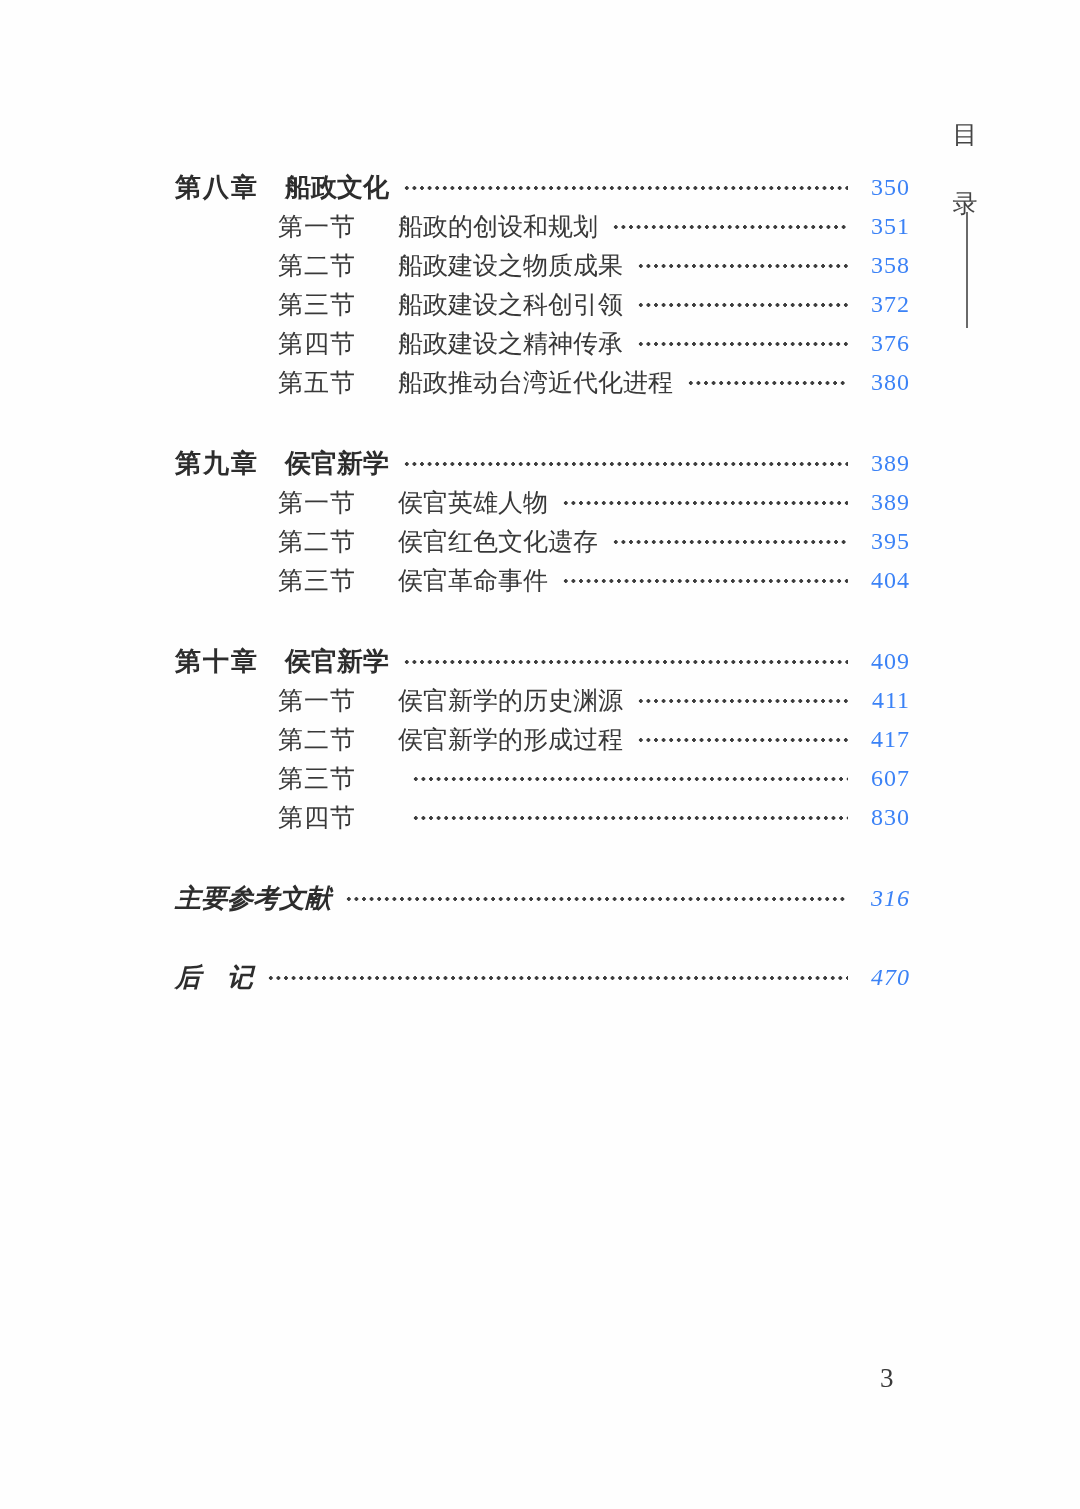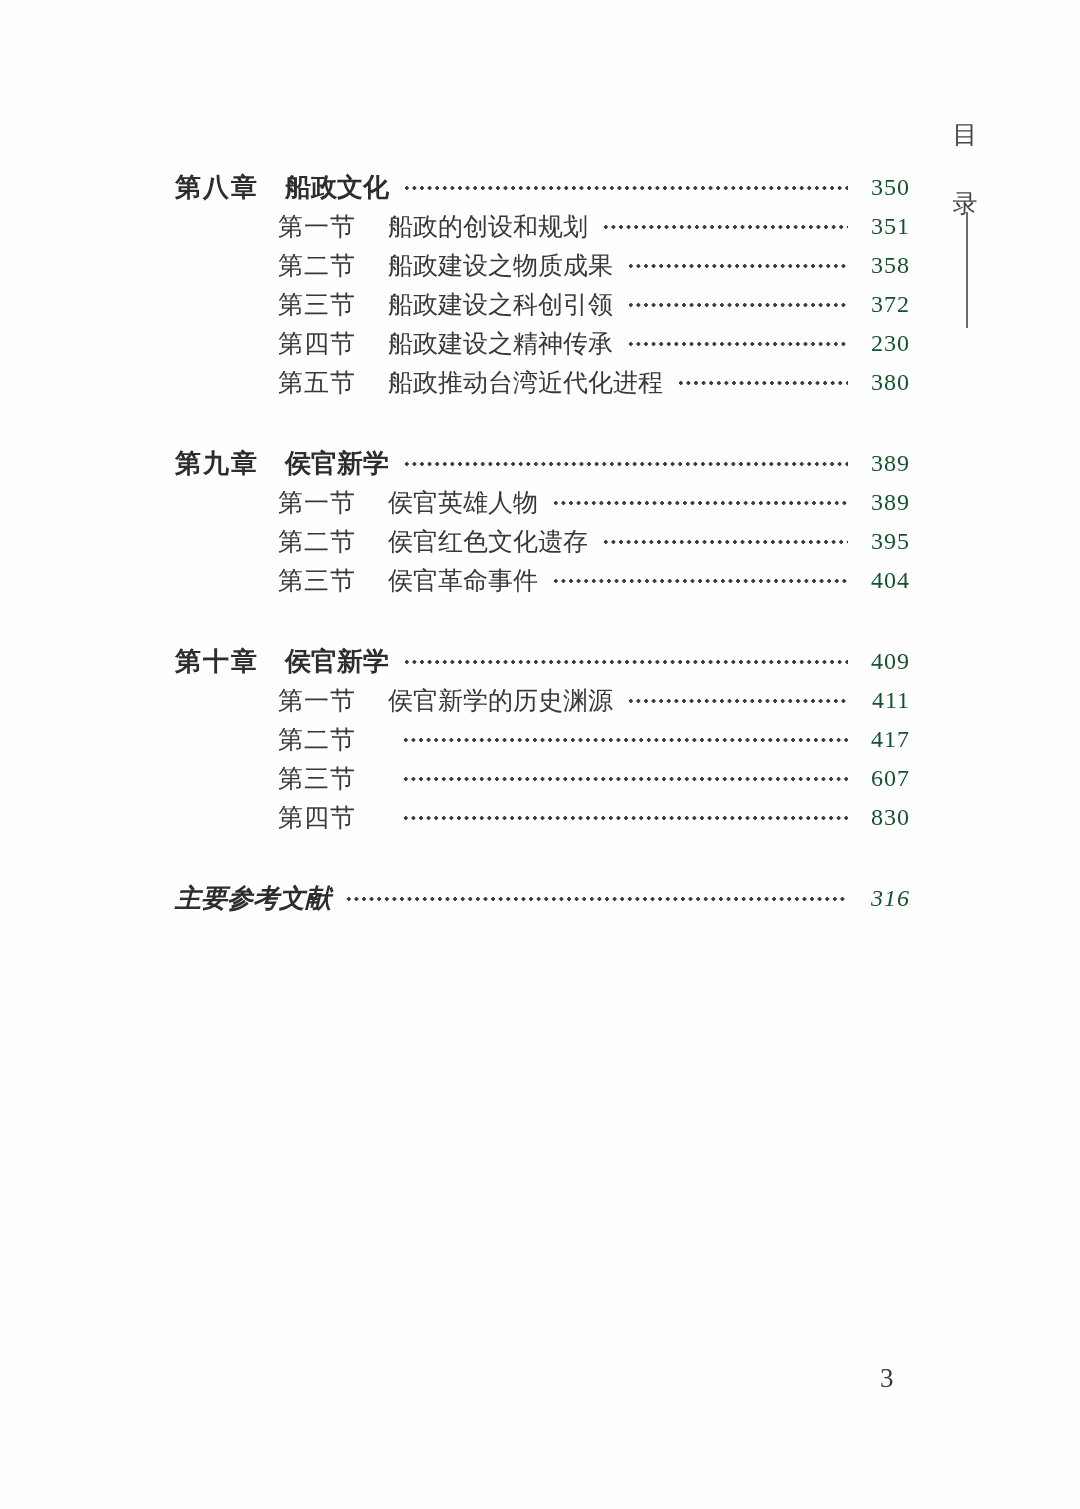--- a/index.html
+++ b/index.html
@@ -28,37 +28,37 @@
     display: flex;
     align-items: center;
     height: 39px;
     line-height: 39px;
     font-size: 25px;
     white-space: nowrap;
   }
   .chapter-row { font-weight: bold; font-size: 26px; color: #2d2d2d; }
   .chapter-row .ch-label { margin-right: 26px; letter-spacing: 2px; }
   .section-row { padding-left: 103px; color: #383838; }
-  .section-row .sec-label { margin-right: 32px; letter-spacing: 1px; }
+  .section-row .sec-label { margin-right: 42px; letter-spacing: 1px; }
   .dots {
     flex: 1;
     align-self: center;
     height: 26px;
     margin: 0 16px 0 14px;
     background-image: radial-gradient(circle, #3c3c3c 1.7px, rgba(0,0,0,0) 2px);
     background-size: 7.6px 26px;
     background-repeat: repeat-x;
     background-position: left center;
   }
   .pagenum {
     font-size: 24px;
     font-weight: normal;
     min-width: 46px;
     text-align: right;
-    color: #14532d;
+    color: #3b82f6;
     letter-spacing: 1px;
   }
   .group { margin-top: 42px; }
   .group:first-child { margin-top: 0; }
   .standalone-row { margin-top: 42px; font-weight: bold; font-size: 26px; color: #2d2d2d; font-style: italic; }
   .standalone-row.second { margin-top: 40px; }
   
   .side-label {
     position: absolute;
     left: 950px;
@@ -116,21 +116,21 @@
       <div class="row section-row">
         <span class="sec-label">第三节</span>
         <span class="sec-title">船政建设之科创引领</span>
         <span class="dots"></span>
         <span class="pagenum">372</span>
       </div>
       <div class="row section-row">
         <span class="sec-label">第四节</span>
         <span class="sec-title">船政建设之精神传承</span>
         <span class="dots"></span>
-        <span class="pagenum">230</span>
+        <span class="pagenum">376</span>
       </div>
       <div class="row section-row">
         <span class="sec-label">第五节</span>
         <span class="sec-title">船政推动台湾近代化进程</span>
         <span class="dots"></span>
         <span class="pagenum">380</span>
       </div>
     </div>
 
     <div class="group">
@@ -168,20 +168,21 @@
         <span class="pagenum">409</span>
       </div>
       <div class="row section-row">
         <span class="sec-label">第一节</span>
         <span class="sec-title">侯官新学的历史渊源</span>
         <span class="dots"></span>
         <span class="pagenum">411</span>
       </div>
       <div class="row section-row">
         <span class="sec-label">第二节</span>
+        <span class="sec-title">侯官新学的形成过程</span>
         <span class="dots"></span>
         <span class="pagenum">417</span>
       </div>
       <div class="row section-row">
         <span class="sec-label">第三节</span>
         <span class="dots"></span>
         <span class="pagenum">607</span>
       </div>
       <div class="row section-row">
         <span class="sec-label">第四节</span>
@@ -189,20 +190,25 @@
         <span class="pagenum">830</span>
       </div>
     </div>
 
     <div class="row standalone-row">
       <span class="ch-title">主要参考文献</span>
       <span class="dots"></span>
       <span class="pagenum">316</span>
     </div>
 
+    <div class="row standalone-row second">
+      <span class="ch-title">后　记</span>
+      <span class="dots"></span>
+      <span class="pagenum">470</span>
+    </div>
 
   </div>
 
   <div class="side-label">
     <span class="side-char">目</span>
     <span class="side-char second">录</span>
   </div>
   <div class="side-rule"></div>
 
   <div class="footer-pagenum">3</div>

